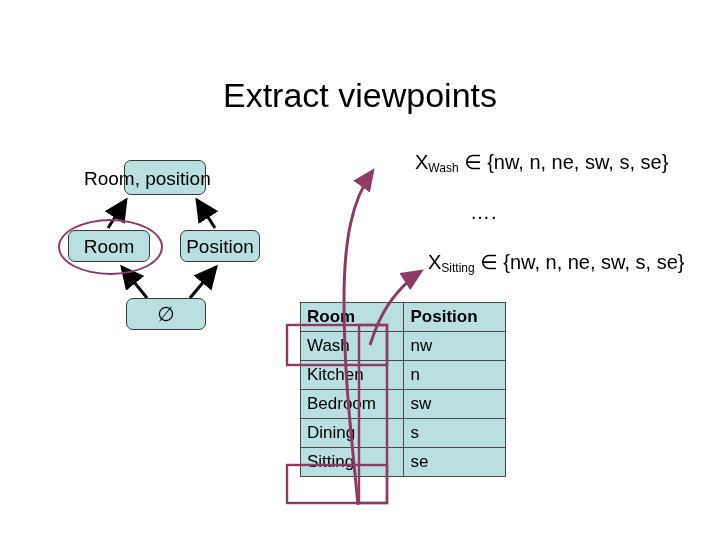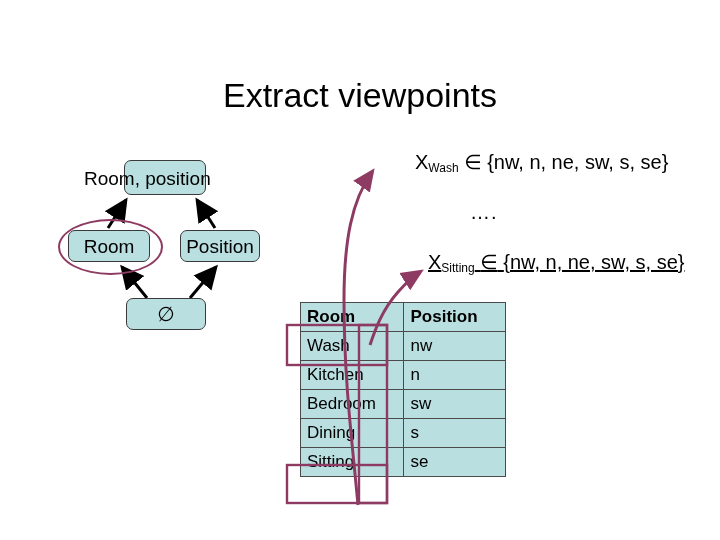--- a/index.html
+++ b/index.html
@@ -111,21 +111,21 @@
     text-align: right;
   }
   .formula sub {
     font-size: 12px;
     vertical-align: baseline;
     position: relative;
     top: 3px;
   }
   #formula-wash { left: 415px; top: 152px; }
   #formula-dots { left: 470px; top: 202px; font-size: 20px; letter-spacing: 1px; }
-  #formula-sitting { left: 428px; top: 252px; text-decoration: underline; }
+  #formula-sitting { left: 428px; top: 252px; }
 
   
   #viewpoint-table {
     position: absolute;
     left: 300px;
     top: 302px;
     width: 206px;
     border-collapse: collapse;
     background: #b9dfe0;
     font-size: 17px;

